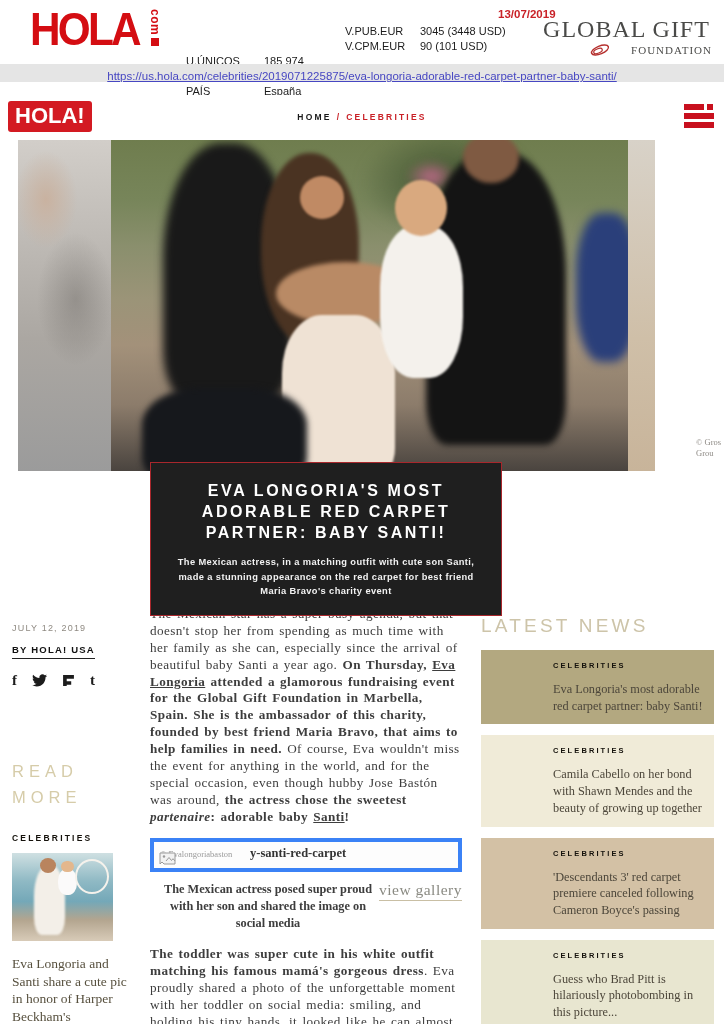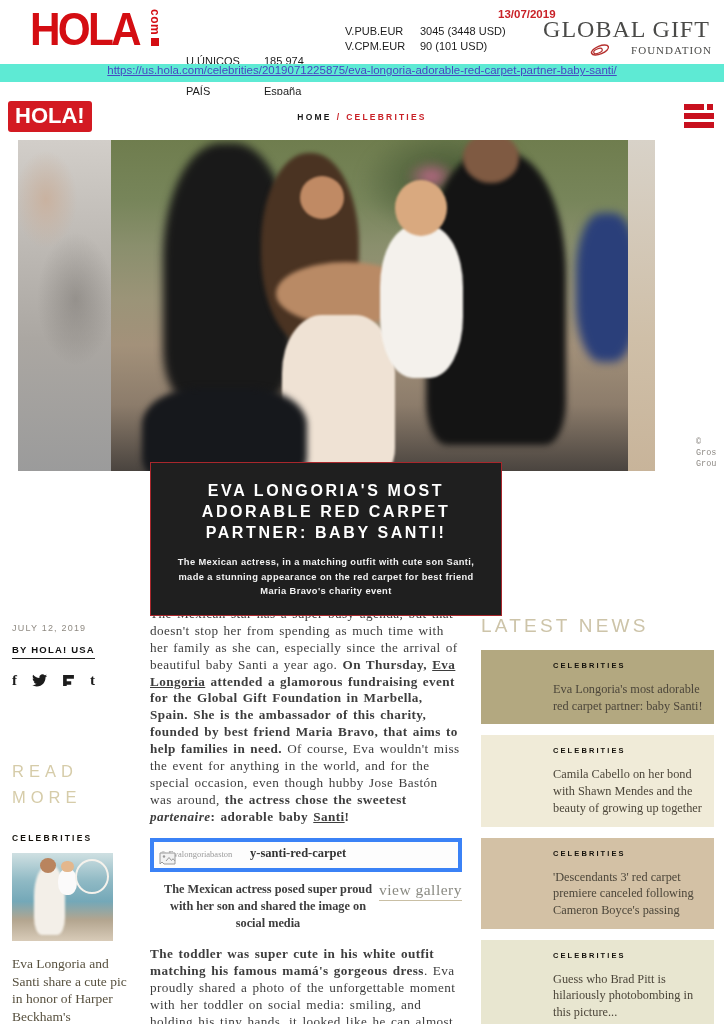--- a/index.html
+++ b/index.html
@@ -17,22 +17,22 @@
   .stats{position:absolute;left:186px;top:20px;font-size:11px;color:#1c1c1c;line-height:15px;margin-top:30px;}
   .valuation{position:absolute;left:345px;top:20px;font-size:11px;color:#1c1c1c;line-height:15px;}
   .srow .lbl{display:inline-block;width:78px;}
   .vrow .lbl{display:inline-block;width:75px;}
   .ad-date{position:absolute;left:482px;top:4px;color:#c92127;font-weight:bold;font-size:11.5px;margin-left:16px;}
   .gg-logo{position:absolute;right:12px;top:12px;color:#4a4a48;font-family:"Liberation Serif",serif;}
   .gg-line1{font-size:24px;letter-spacing:1px;}
   .gg-line2{display:flex;align-items:center;gap:20px;margin-top:1px;margin-left:46px;font-size:11px;letter-spacing:1px;}
 
   
-  .url-bar{position:absolute;top:64px;left:0;right:0;height:18px;background:#5eead4;
-           display:flex;align-items:flex-start;justify-content:center;}
+  .url-bar{position:absolute;top:64px;left:0;right:0;height:18px;background:#e5e5e5;
+           display:flex;align-items:flex-end;justify-content:center;}
   .url-bar a{font-size:11.5px;color:#4747c2;text-decoration:underline;cursor:pointer;}
 
   
   .site-header{position:absolute;top:95px;left:0;right:0;height:45px;background:#fff;}
   .hola-badge{position:absolute;left:8px;top:6px;background:#d31a22;color:#fff;font-weight:bold;
               font-size:22px;line-height:22px;padding:4px 7px 5px;border-radius:3px;cursor:pointer;}
   .breadcrumb{position:absolute;left:0;right:0;top:17px;text-align:center;font-size:8.5px;
               font-weight:bold;letter-spacing:2.2px;}
   .bc-home{color:#1a1a1a;cursor:pointer;}
   .bc-sep{color:#c92127;margin:0 5px;}
@@ -61,21 +61,21 @@
   .man-right-head{left:68%;top:-2%;width:11%;height:15%;background:#7f5a42;border-radius:50%;filter:blur(2px);}
   .guest-right{left:90%;top:22%;width:12%;height:45%;background:#2a3f7a;border-radius:40%;filter:blur(5px);}
   .eva-hair{left:29%;top:4%;width:19%;height:58%;background:#4a3322;border-radius:48%;filter:blur(2px);}
   .eva-face{left:36.5%;top:11%;width:8.5%;height:13%;background:#c08a64;border-radius:50%;filter:blur(1px);}
   .eva-arm{left:32%;top:37%;width:27%;height:19%;background:#b98a65;border-radius:50%;filter:blur(2px);}
   .eva-dress{left:33%;top:53%;width:22%;height:50%;background:#efe2d4;border-radius:35% 35% 20% 20%;filter:blur(1px);}
   .baby-body{left:52%;top:26%;width:16%;height:46%;background:#f4f1ec;border-radius:40%;filter:blur(1px);}
   .baby-head{left:55%;top:12%;width:10%;height:17%;background:#d9a97f;border-radius:50%;filter:blur(1px);}
   .camera-fg{left:6%;bottom:-7%;width:32%;height:32%;background:#16181c;border-radius:35%;filter:blur(3px);}
 
-  .photo-credit{position:absolute;right:2px;top:437px;width:26px;font-family:Liberation Mono, monospace;
+  .photo-credit{position:absolute;right:2px;top:437px;width:26px;font-family:Liberation Serif, serif;
                 font-size:8.5px;color:#8e8a85;line-height:1.3;}
 
   
   .title-overlay{position:absolute;top:462px;left:150px;width:352px;box-sizing:border-box;
                  background:#1f1f1f;border:1px solid #a8272c;padding:17px 12px 16px;text-align:center;z-index:4;}
   .title-overlay h1{margin:0;color:#fff;font-size:16px;font-weight:bold;letter-spacing:2.6px;line-height:1.32;}
   .title-overlay p{margin:12px auto 0;width:94%;color:#f2f2f2;font-size:9.3px;font-weight:bold;
                    letter-spacing:.4px;line-height:1.55;}
 
   

